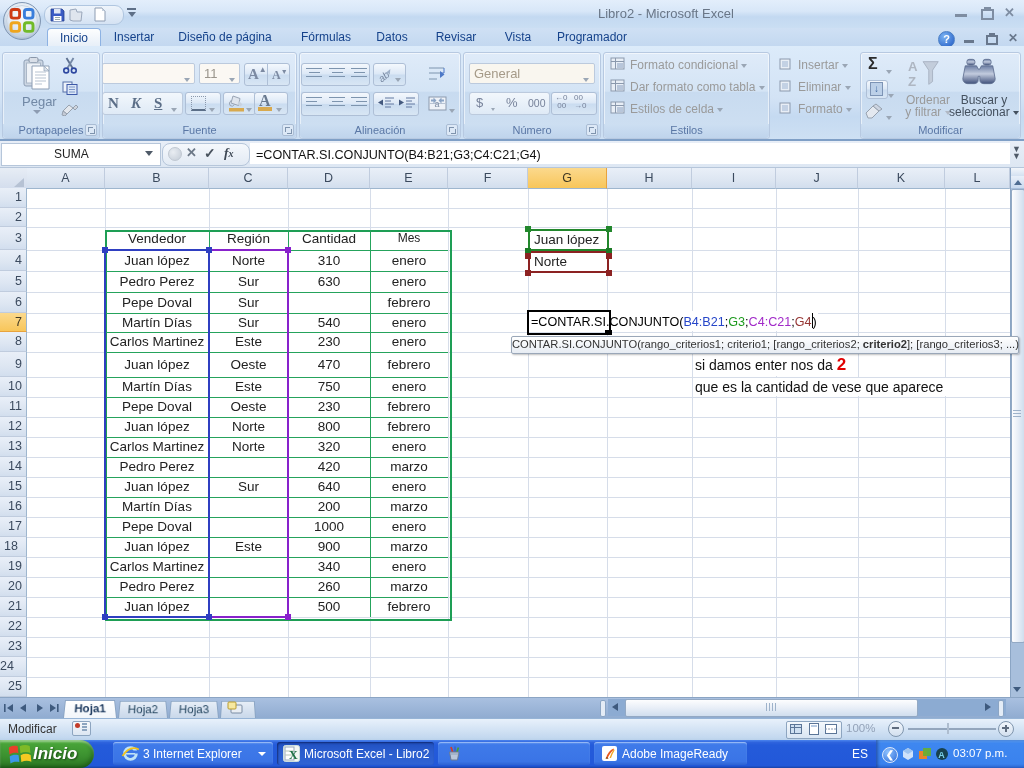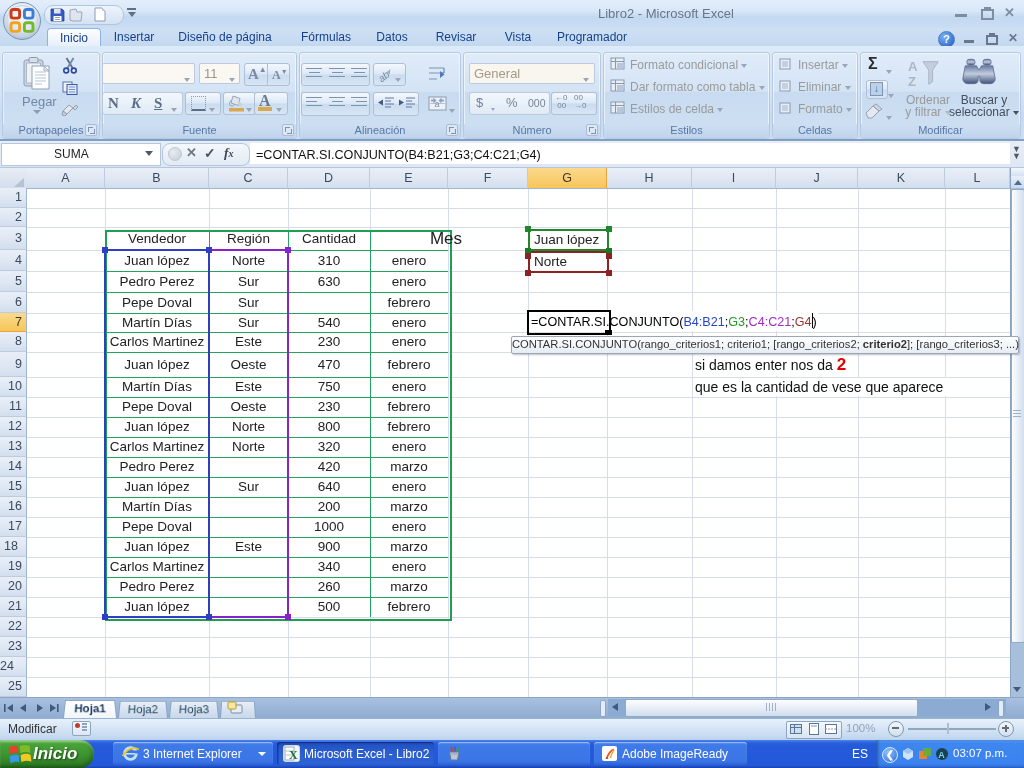--- a/index.html
+++ b/index.html
@@ -80,23 +80,20 @@
 <div class="grp" style="left:299px;width:160px;height:85px;">
       <div class="glab">Alineación</div>
       <div class="dlg"></div>
     </div>
 <div class="grp" style="left:463px;width:136px;height:85px;">
       <div class="glab">Número</div>
       <div class="dlg"></div>
     </div>
 <div class="grp" style="left:603px;width:165px;height:85px;">
       <div class="glab">Estilos</div>
-    </div>
-<div class="grp" style="left:772px;width:84px;height:85px;">
-      <div class="glab">Celdas</div>
     </div>
 <div class="grp" style="left:860px;width:159px;height:85px;">
       <div class="glab">Modificar</div>
     </div>
 <svg class="ab" style="left:22px;top:57px;" width="30" height="34" viewBox="0 0 30 34">
 <rect x="2" y="3" width="19" height="26" rx="2" fill="#ccd6e3" stroke="#8e9fb5"></rect>
 <rect x="7" y="0.5" width="9" height="5" rx="1.5" fill="#d9dfe8" stroke="#8a97a9"></rect>
 <rect x="4.5" y="6" width="14" height="20" fill="#eef2f7" stroke="#aab7c7"></rect>
 <path d="M10 9 h17 v23 h-17 z" fill="#fff" stroke="#8e9fb5"></path>
 <path d="M22 9 l5 5 h-5 z" fill="#dce3ec" stroke="#8e9fb5" stroke-width=".7"></path>
@@ -428,21 +425,21 @@
 <div class="ab" style="left:209px;top:616px;width:79px;height:2px;background:#8822cc;"></div>
 <div class="ab" style="left:102px;top:247px;width:6px;height:6px;background:#2f3fc1;"></div>
 <div class="ab" style="left:206px;top:247px;width:6px;height:6px;background:#2f3fc1;"></div>
 <div class="ab" style="left:285px;top:247px;width:6px;height:6px;background:#8822cc;"></div>
 <div class="ab" style="left:102px;top:614px;width:6px;height:6px;background:#2f3fc1;"></div>
 <div class="ab" style="left:206px;top:614px;width:6px;height:6px;background:#2f3fc1;"></div>
 <div class="ab" style="left:285px;top:614px;width:6px;height:6px;background:#8822cc;"></div>
 <div class="cell" style="left:105px;top:227px;width:104px;line-height:23px;font-size:13.5px;">Vendedor</div>
 <div class="cell" style="left:209px;top:227px;width:79px;line-height:23px;font-size:13.5px;">Región</div>
 <div class="cell" style="left:288px;top:227px;width:82px;line-height:23px;font-size:13.5px;">Cantidad</div>
-<div class="cell" style="left:370px;top:227px;width:78px;line-height:23px;font-size:17px;margin-left:37px;">Mes</div>
+<div class="cell" style="left:370px;top:227px;width:78px;line-height:23px;font-size:12px;">Mes</div>
 <div class="cell" style="left:105px;top:250px;width:104px;line-height:21px;font-size:13.5px;">Juan lópez</div>
 <div class="cell" style="left:209px;top:250px;width:79px;line-height:21px;font-size:13.5px;">Norte</div>
 <div class="cell" style="left:288px;top:250px;width:82px;line-height:21px;font-size:13.5px;">310</div>
 <div class="cell" style="left:370px;top:250px;width:78px;line-height:21px;font-size:13.5px;">enero</div>
 <div class="cell" style="left:105px;top:271px;width:104px;line-height:21px;font-size:13.5px;">Pedro Perez</div>
 <div class="cell" style="left:209px;top:271px;width:79px;line-height:21px;font-size:13.5px;">Sur</div>
 <div class="cell" style="left:288px;top:271px;width:82px;line-height:21px;font-size:13.5px;">630</div>
 <div class="cell" style="left:370px;top:271px;width:78px;line-height:21px;font-size:13.5px;">enero</div>
 <div class="cell" style="left:105px;top:292px;width:104px;line-height:21px;font-size:13.5px;">Pepe Doval</div>
 <div class="cell" style="left:209px;top:292px;width:79px;line-height:21px;font-size:13.5px;">Sur</div>

